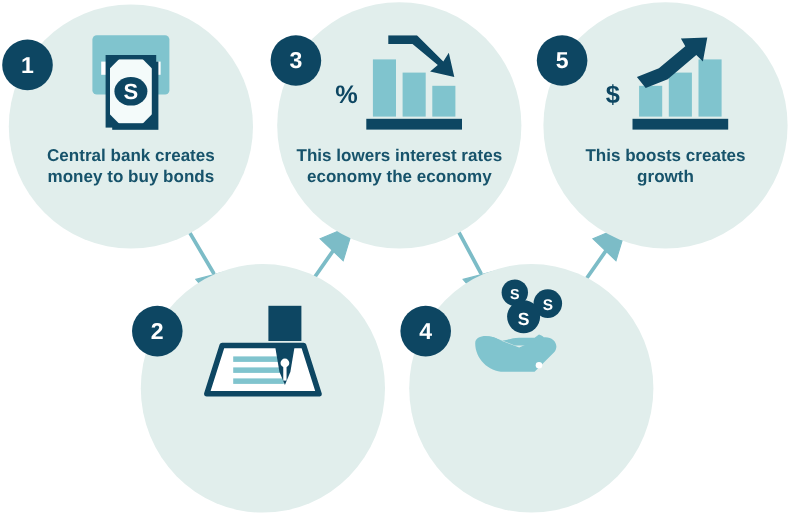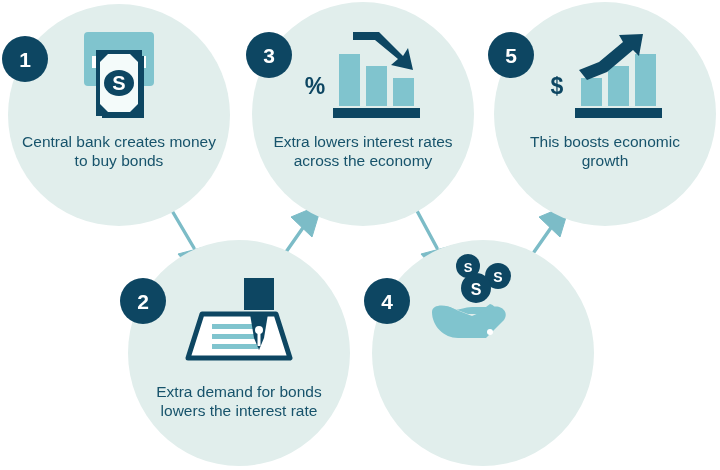--- a/index.html
+++ b/index.html
@@ -62,21 +62,21 @@
   .icon-box {
     display: flex;
     align-items: flex-end;
     justify-content: center;
   }
   .caption {
     color: #17536b;
     text-align: center;
     font-size: 15.5px;
     line-height: 19px;
-    font-weight: normal;
+    font-weight: bold;
     padding: 0 14px;
     box-sizing: border-box;
   }
 
   
   #step-1 { left: 8px;   top: 4px;   width: 222px; height: 222px; }
   #step-2 { left: 128px; top: 240px; width: 222px; height: 226px; }
   #step-3 { left: 252px; top: 2px;   width: 222px; height: 224px; }
   #step-4 { left: 372px; top: 240px; width: 222px; height: 226px; }
   #step-5 { left: 494px; top: 2px;   width: 222px; height: 224px; }
@@ -157,38 +157,37 @@
           <rect x="60" y="2" width="30" height="32" fill="#0d4662"></rect>
           <polygon points="18,38 92,38 106,82 4,82" fill="#ffffff" stroke="#0d4662" stroke-width="5" stroke-linejoin="round"></polygon>
           <rect x="28" y="48" width="46" height="5" fill="#80c4ce"></rect>
           <rect x="28" y="58" width="46" height="5" fill="#80c4ce"></rect>
           <rect x="28" y="68" width="46" height="5" fill="#80c4ce"></rect>
           <path d="M66 38 L84 38 L80 62 L75 74 L70 62 Z" fill="#0d4662"></path>
           <circle cx="75" cy="54" r="4" fill="#ffffff"></circle>
           <rect x="73.5" y="54" width="3" height="16" fill="#ffffff"></rect>
         </svg>
       </div>
-      <div class="caption">Extra demand for bonds lowers the interest rate</div>
     </div>
     <div class="badge">2</div>
   </div>
 
   <div class="step" id="step-3">
     <div class="step-inner">
       <div class="icon-box">
         <svg width="125" height="86" viewBox="0 0 125 86">
           <text x="14" y="62" font-family="'Liberation Sans',sans-serif" font-size="23" font-weight="bold" fill="#0d4662" text-anchor="middle">%</text>
           <rect x="38" y="22" width="21" height="52" fill="#80c4ce"></rect>
           <rect x="65" y="34" width="21" height="40" fill="#80c4ce"></rect>
           <rect x="92" y="46" width="21" height="28" fill="#80c4ce"></rect>
           <rect x="32" y="76" width="87" height="10" fill="#0d4662"></rect>
           <path d="M58 2 L84 2 L108 26 L113 18 L118 40 L96 35 L103 29 L80 10 L58 10 Z" fill="#0d4662" transform="translate(-6,-2)"></path>
         </svg>
       </div>
-      <div class="caption">Extra lowers interest rates across the economy</div>
+      <div class="caption">This lowers interest rates economy the economy</div>
     </div>
     <div class="badge">3</div>
   </div>
 
   <div class="step" id="step-4">
     <div class="step-inner">
       <div class="icon-box">
         <svg width="110" height="92" viewBox="0 0 110 92">
           <g>
             <circle cx="40" cy="14" r="12" fill="#0d4662"></circle>
@@ -216,18 +215,18 @@
       <div class="icon-box">
         <svg width="125" height="86" viewBox="0 0 125 86">
           <text x="14" y="62" font-family="'Liberation Sans',sans-serif" font-size="23" font-weight="bold" fill="#0d4662" text-anchor="middle">$</text>
           <rect x="38" y="46" width="21" height="28" fill="#80c4ce"></rect>
           <rect x="65" y="34" width="21" height="40" fill="#80c4ce"></rect>
           <rect x="92" y="22" width="21" height="52" fill="#80c4ce"></rect>
           <rect x="32" y="76" width="87" height="10" fill="#0d4662"></rect>
           <path d="M36 38 L56 30 L80 10 L76 3 L100 2 L96 24 L90 18 L64 40 L44 48 Z" fill="#0d4662"></path>
         </svg>
       </div>
-      <div class="caption">This boosts economic growth</div>
+      <div class="caption">This boosts creates growth</div>
     </div>
     <div class="badge">5</div>
   </div>
 
 </div>
 
 </body></html>

